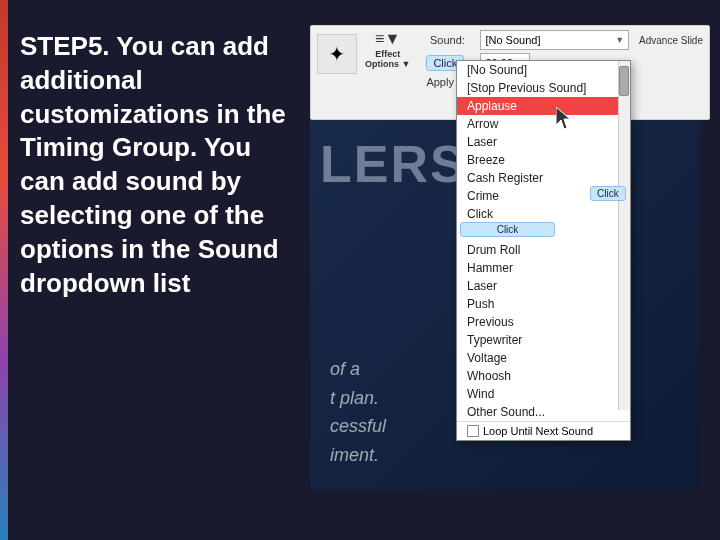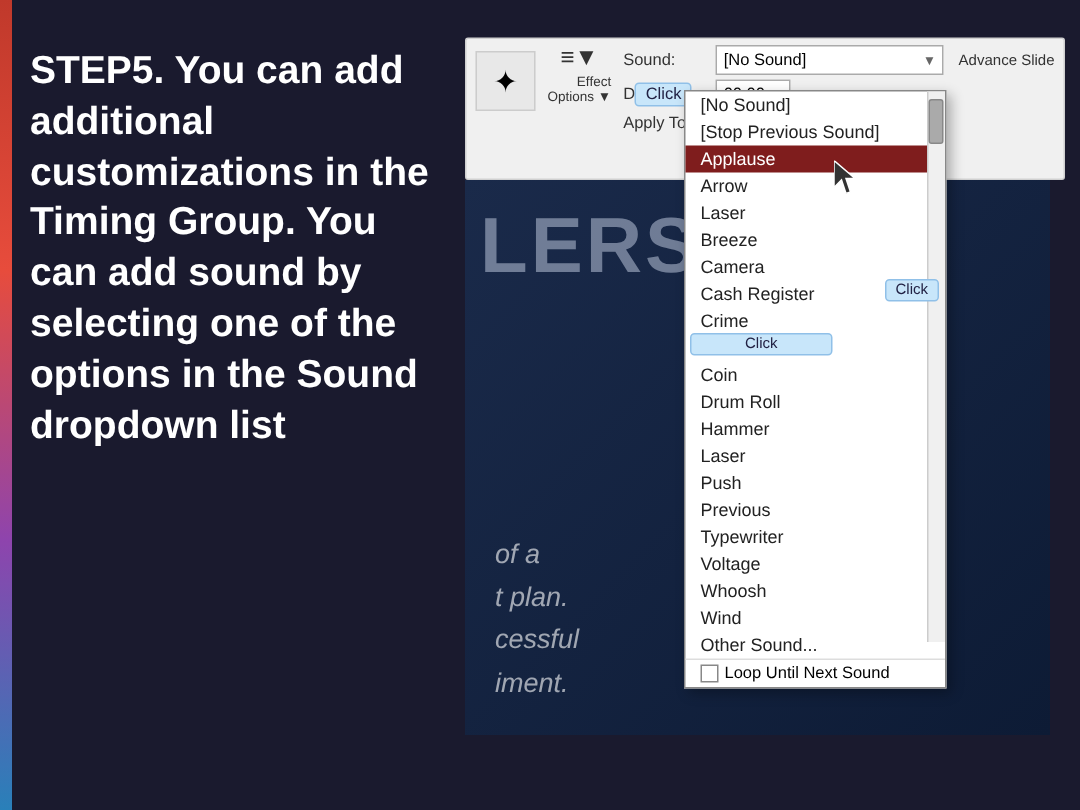--- a/index.html
+++ b/index.html
@@ -96,20 +96,21 @@
       justify-content: center;
       font-size: 20px;
       flex-shrink: 0;
     }
 
     .ribbon-controls {
       display: flex;
       flex-direction: column;
       gap: 3px;
       flex: 1;
+      text-align: center;
     }
 
     .ribbon-row {
       display: flex;
       align-items: center;
       gap: 4px;
     }
 
     .ribbon-label {
       font-size: 11px;
@@ -179,21 +180,21 @@
     .dropdown-item {
       padding: 2px 10px;
       color: #222;
       cursor: pointer;
       display: flex;
       align-items: center;
       justify-content: space-between;
     }
 
     .dropdown-item.highlighted {
-      background: #7f1d1d;
+      background: #ef4444;
       color: white;
     }
 
     .dropdown-footer {
       border-top: 1px solid #ddd;
       padding: 3px 10px;
       font-size: 11px;
       display: flex;
       align-items: center;
       gap: 4px;
@@ -262,21 +263,21 @@
 </div>
 
 <div class="ribbon">
 
   <div class="ribbon-icon">
     ✦
   </div>
 
   <div class="effect-options-label">
     <span class="effect-options-icon">≡▼</span>
-    <span style="font-size:9px; text-align:right; line-height:1.1;">Effect<br>Options ▼</span>
+    <span style="font-size:9px; text-align:center; line-height:1.1;font-weight:bold;">Effect<br>Options ▼</span>
   </div>
 
   <div class="ribbon-controls">
 
     <div class="ribbon-row">
       <span class="ribbon-label">Sound:</span>
       <div class="ribbon-dropdown">
         <span>[No Sound]</span>
         <span class="ribbon-dropdown-arrow">▼</span>
       </div>
@@ -303,21 +304,20 @@
 </div>
 
 <div class="dropdown-menu">
   <div id="dropdown-items-container">
       <div class="dropdown-item">[No Sound]</div>
       <div class="dropdown-item">[Stop Previous Sound]</div>
       <div class="dropdown-item highlighted">Applause</div>
       <div class="dropdown-item">Arrow</div>
       <div class="dropdown-item">Laser</div>
       <div class="dropdown-item">Breeze</div>
-      <div class="dropdown-item">Camera</div>
       <div class="dropdown-item">Cash Register</div>
       <div class="dropdown-item">Crime</div>
       <div class="dropdown-item">Click</div>
       <div class="dropdown-item">Coin</div>
       <div class="dropdown-item">Drum Roll</div>
       <div class="dropdown-item">Hammer</div>
       <div class="dropdown-item">Laser</div>
       <div class="dropdown-item">Push</div>
       <div class="dropdown-item">Previous</div>
       <div class="dropdown-item">Typewriter</div>

